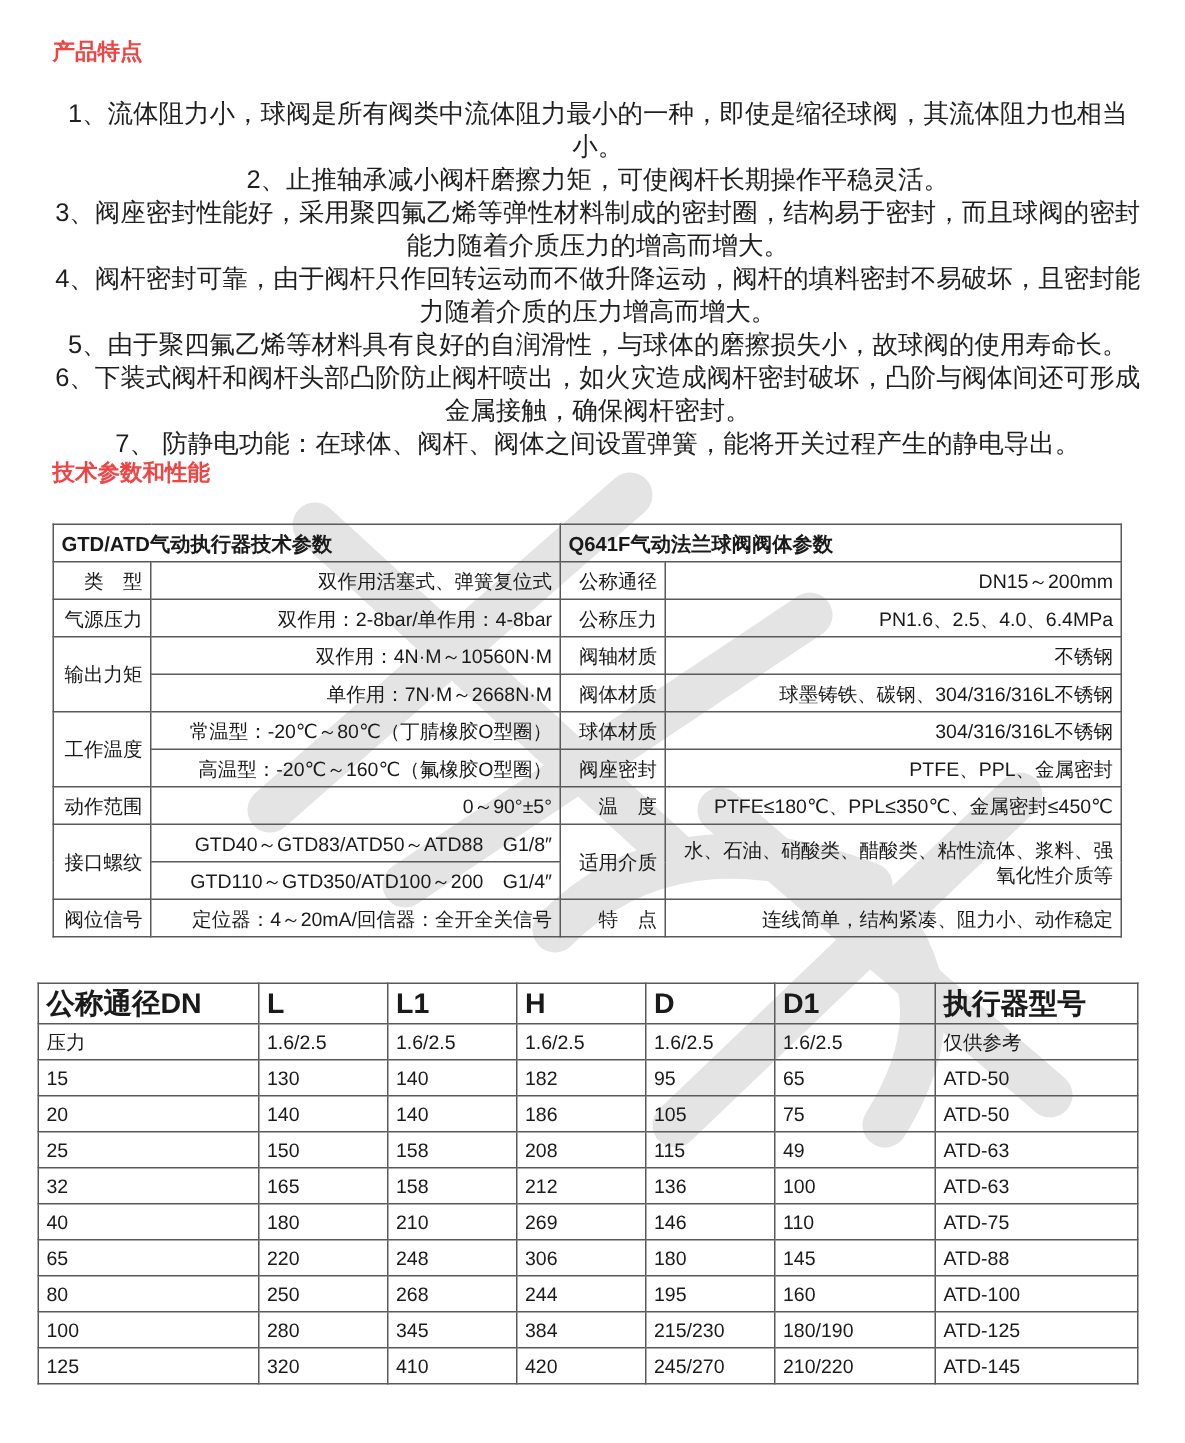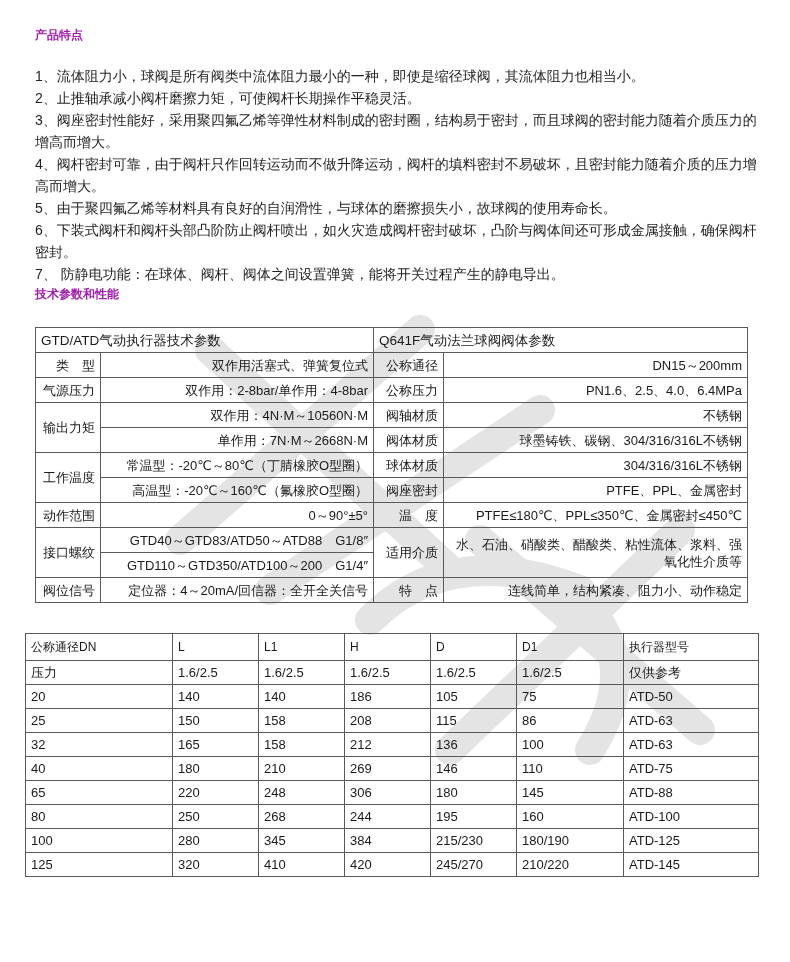--- a/index.html
+++ b/index.html
@@ -6,35 +6,35 @@
   body{
     width:790px;height:962px;position:relative;overflow:hidden;
     font-family:"Liberation Sans","DejaVu Sans",sans-serif;
     color:#1a1a1a;
   }
   .page{position:relative;z-index:1;padding:26px 28px 0 35px;}
   .watermark{
     position:absolute;z-index:0;left:120px;top:290px;width:600px;height:480px;
     pointer-events:none;
   }
-  h3.sec{font-size:12px;font-weight:bold;color:#a21caf;margin:0;line-height:18px;}
+  h3.sec{font-size:15px;font-weight:bold;color:#ef4444;margin:0;line-height:18px;}
   .features{margin-top:21px;margin-bottom:0;}
-  .features p{margin:0;font-size:14px;line-height:22px;color:#1f1f1f;}
+  .features p{margin:0;font-size:17px;line-height:22px;color:#1f1f1f;text-align:center;}
   .tech-title{margin-top:28px;}
   table{border-collapse:collapse;table-layout:fixed;background:transparent;}
   td,th{border:1px solid #595959;font-size:13px;font-weight:normal;
         padding:2px 5px;text-align:left;vertical-align:middle;
         white-space:normal;overflow:hidden;line-height:17px;}
   #tech-table{width:712px;margin-top:24px;}
-  #tech-table th{font-size:13.5px;font-weight:normal;height:20px;}
+  #tech-table th{font-size:13.5px;font-weight:bold;height:20px;}
   #tech-table td{height:20px;text-align:right;}
   #tech-table td.lbl{letter-spacing:0px;}
   .dim-section{margin-left:-10px;margin-top:30px;}
   #dim-table{width:733px;margin-top:24px;}
-  #dim-table th{font-weight:normal;height:22px;font-size:12px;}
+  #dim-table th{font-weight:bold;height:22px;font-size:19px;}
   #dim-table td{height:19px;}
 </style>
 </head>
 <body>
 
 <svg class="watermark" viewBox="0 0 600 480" xmlns="http://www.w3.org/2000/svg">
   <g stroke="#e4e4e4" stroke-width="30" stroke-linecap="round" fill="none">
     <path d="M60,250 L300,40"></path>
     <path d="M90,60 L330,280"></path>
     <path d="M150,300 L420,120"></path>
@@ -160,35 +160,44 @@
           <tr>
             <td>压力</td>
             <td>1.6/2.5</td>
             <td>1.6/2.5</td>
             <td>1.6/2.5</td>
             <td>1.6/2.5</td>
             <td>1.6/2.5</td>
             <td>仅供参考</td>
           </tr>
           <tr>
+            <td>15</td>
+            <td>130</td>
+            <td>140</td>
+            <td>182</td>
+            <td>95</td>
+            <td>65</td>
+            <td>ATD-50</td>
+          </tr>
+          <tr>
             <td>20</td>
             <td>140</td>
             <td>140</td>
             <td>186</td>
             <td>105</td>
             <td>75</td>
             <td>ATD-50</td>
           </tr>
           <tr>
             <td>25</td>
             <td>150</td>
             <td>158</td>
             <td>208</td>
             <td>115</td>
-            <td>86</td>
+            <td>49</td>
             <td>ATD-63</td>
           </tr>
           <tr>
             <td>32</td>
             <td>165</td>
             <td>158</td>
             <td>212</td>
             <td>136</td>
             <td>100</td>
             <td>ATD-63</td>

